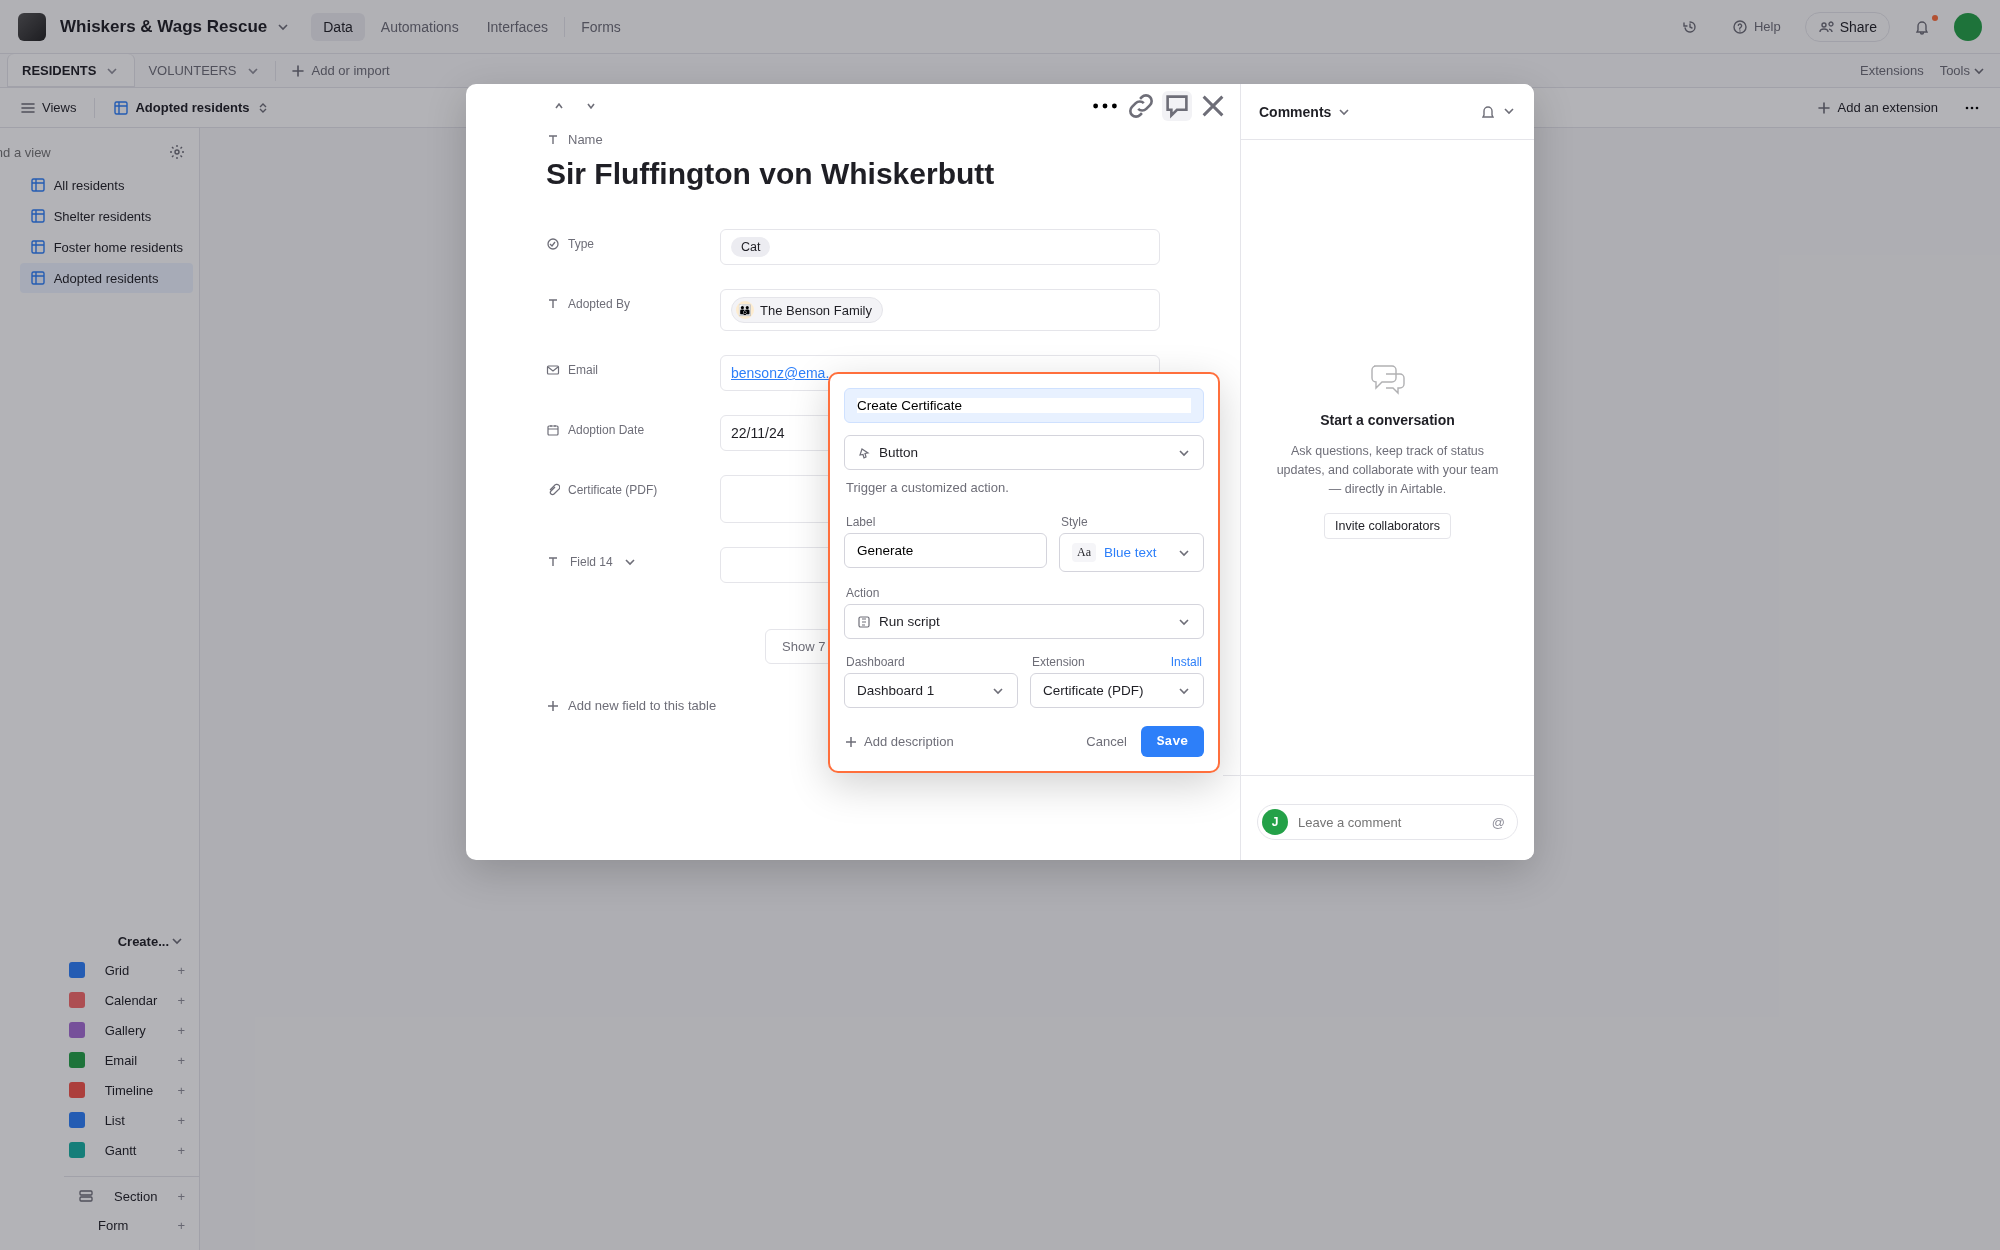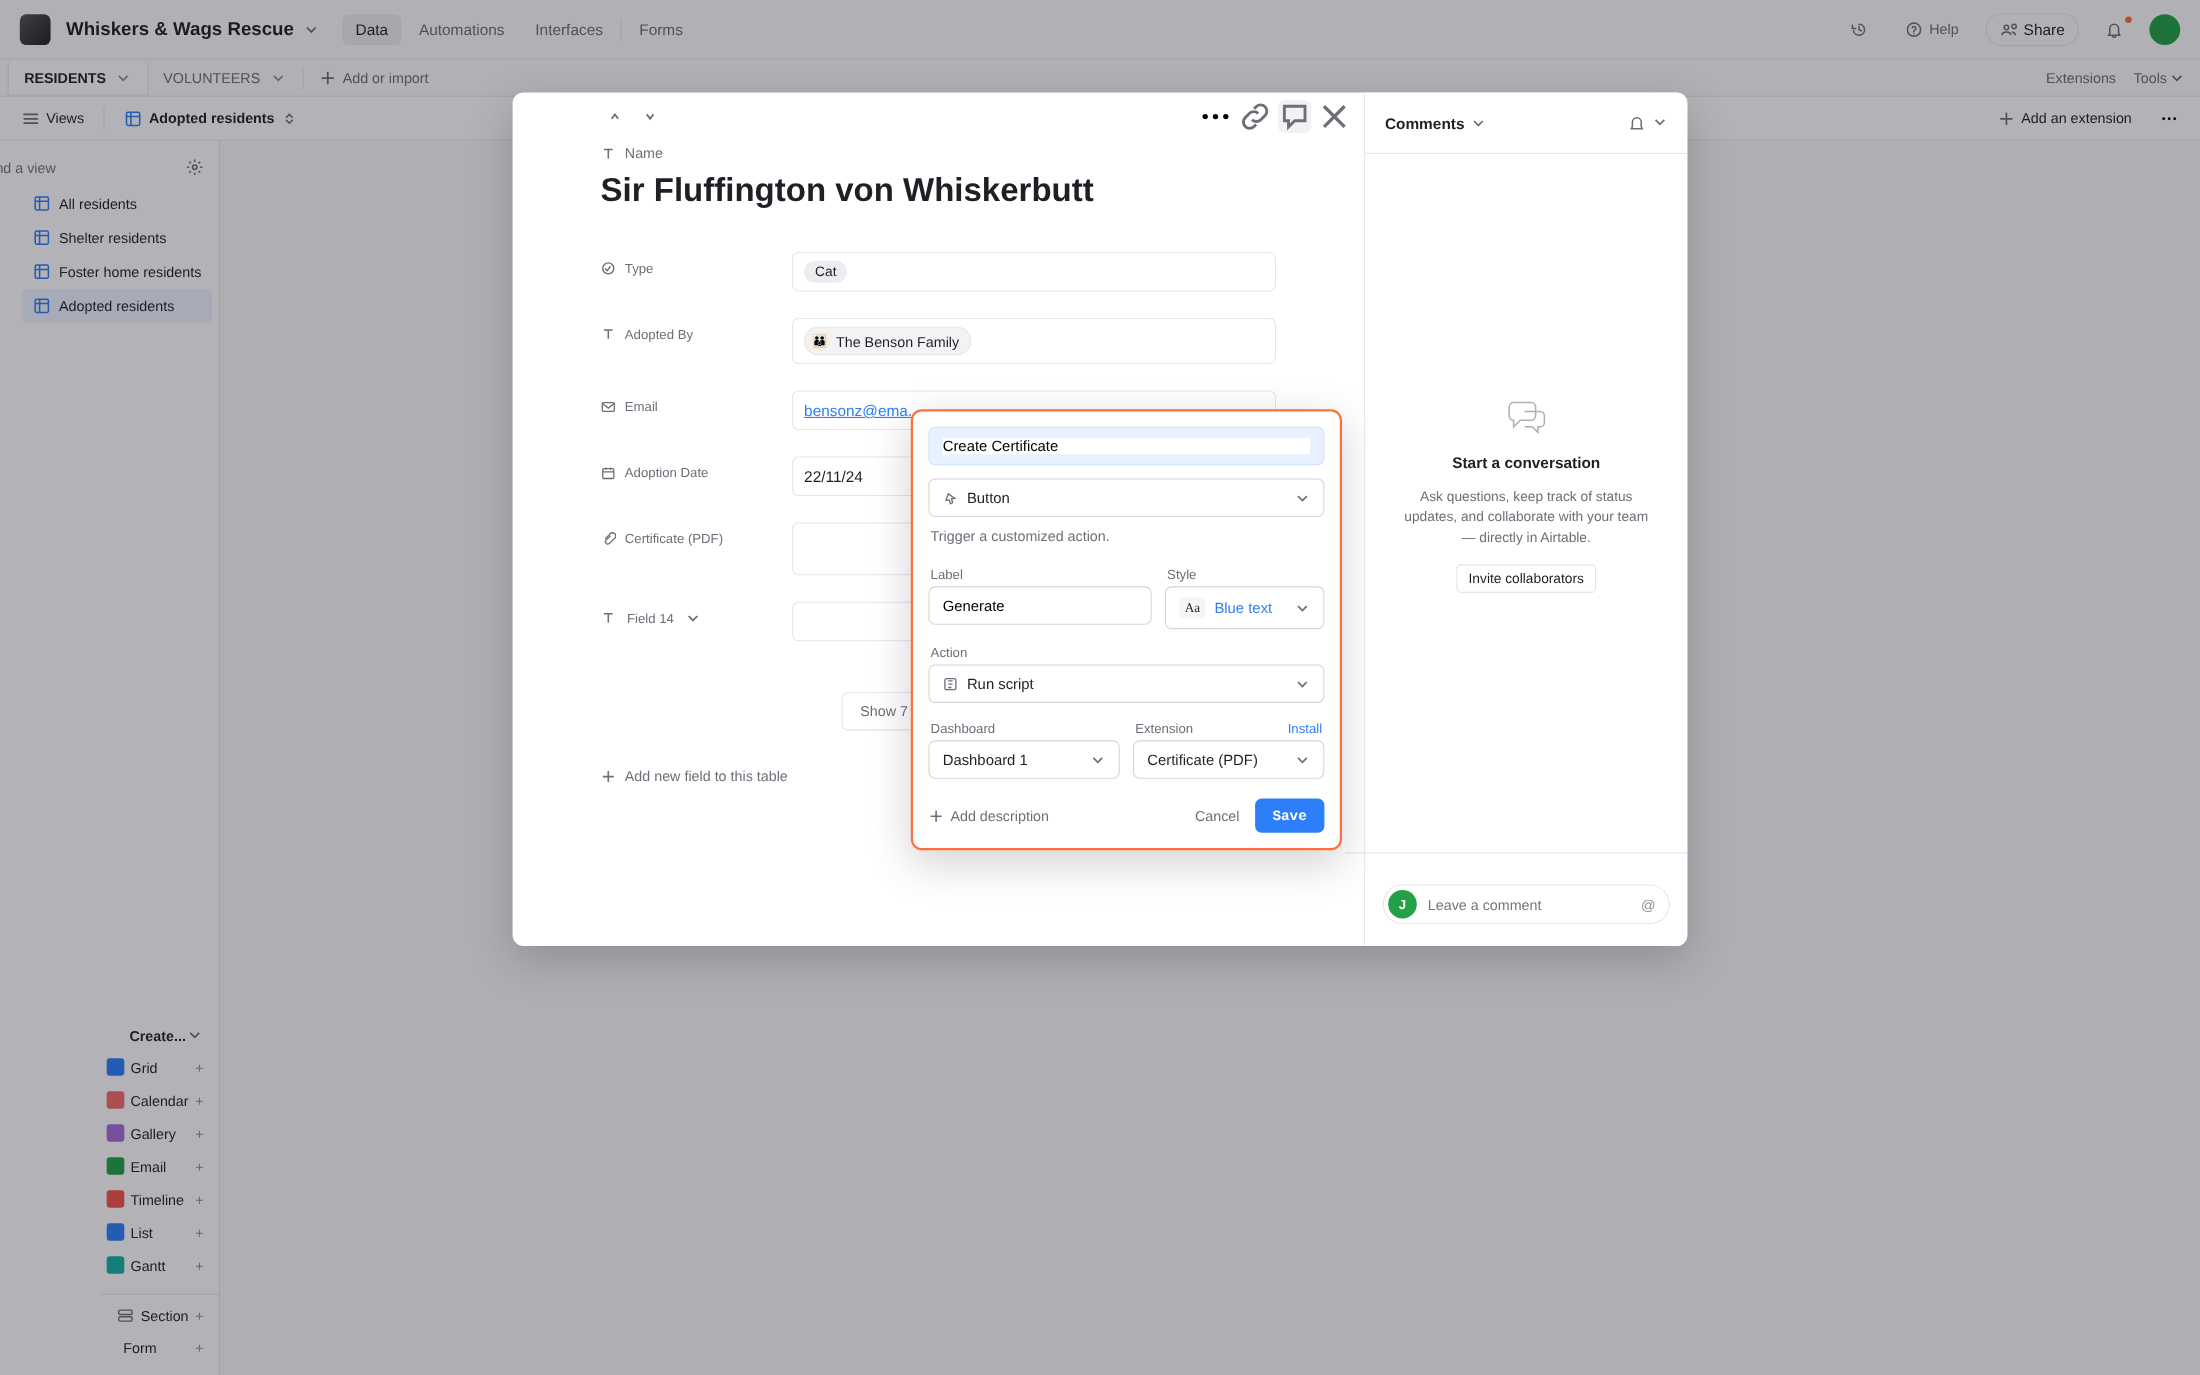--- a/index.html
+++ b/index.html
@@ -78,21 +78,21 @@
   }
   .find-view{display:flex;align-items:center;gap:8px;padding:6px 14px;color:var(--text-dimmer);font-size:13px;}
   .find-view input{border:none;outline:none;flex:1;font-size:13px;background:transparent;}
   .view-list{padding:4px 6px;display:flex;flex-direction:column;gap:1px;}
   .view-item{display:flex;align-items:center;gap:8px;padding:7px 10px;border-radius:4px;font-size:13px;cursor:pointer;}
   .view-item .vgicon{width:16px;height:16px;flex:none;color:var(--blue);}
   .view-item.active{background:#eef4ff;}
   .sidebar .push{flex:1;}
   .create-head{display:flex;align-items:center;justify-content:space-between;padding:10px 14px 6px;font-size:13px;font-weight:600;}
   .create-list .row,
-  .section-list .row{display:flex;align-items:center;gap:6px;padding:7px 14px;font-size:13px;color:var(--text);cursor:pointer;}
+  .section-list .row{display:flex;align-items:center;gap:20px;padding:7px 14px;font-size:13px;color:var(--text);cursor:pointer;}
   .create-list .row .plus,
   .section-list .row .plus{margin-left:auto;color:var(--text-dimmer);}
   .create-list .vtype{width:16px;height:16px;flex:none;border-radius:3px;}
   .section-list{border-top:1px solid var(--border);margin-top:11px;padding-top:4px;}
 
   .canvas{flex:1;background:#f8f8fa;}
 
   
   .overlay{position:absolute;inset:0;background:rgba(20,20,30,0.32);display:flex;align-items:flex-start;justify-content:center;padding-top:84px;}
   .modal{

